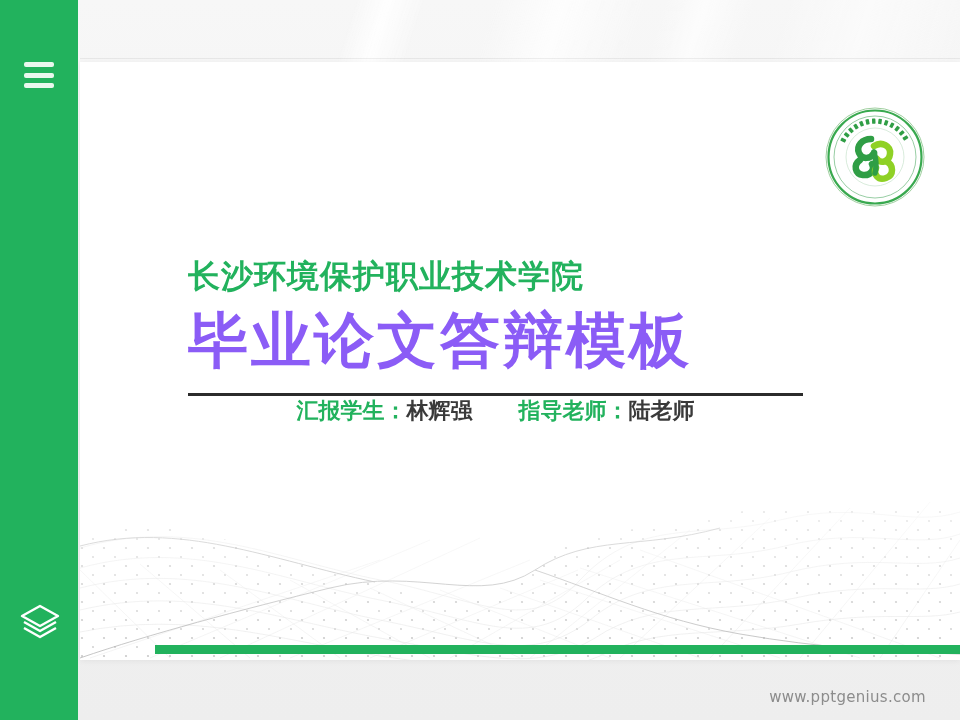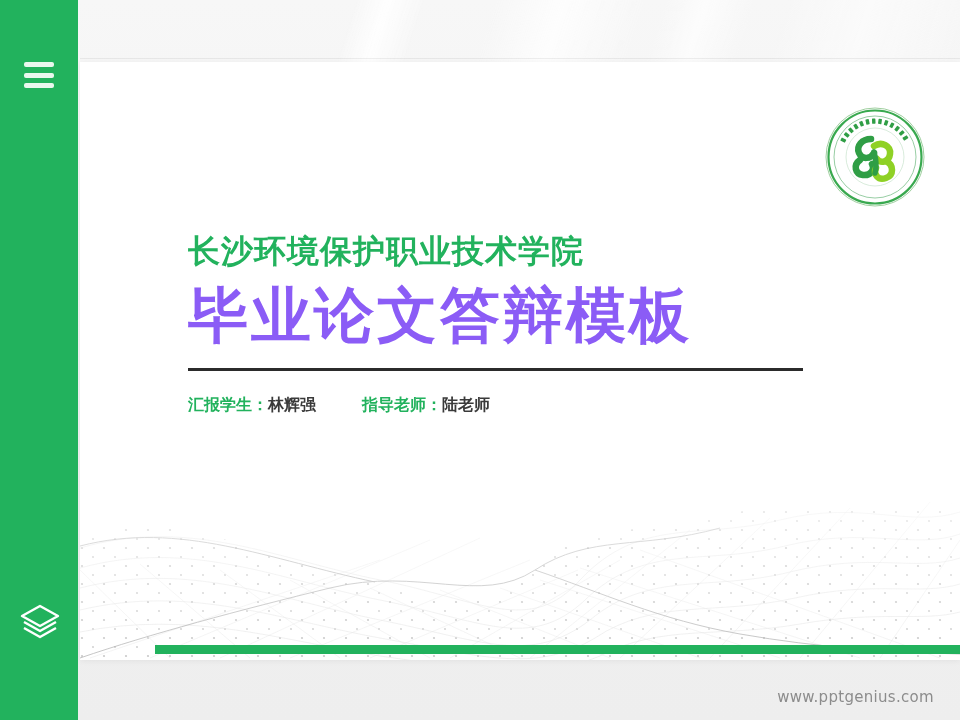--- a/index.html
+++ b/index.html
@@ -107,21 +107,21 @@
     position: absolute;
     right: 34px; top: 44px;
     width: 102px; height: 102px;
     z-index: 5;
   }
 
   
   .txt-block {
     position: absolute;
     left: 108px;
-    top: 172px;
+    top: 197px;
     z-index: 5;
   }
   .school {
     font-size: 32px;
     font-weight: 700;
     color: #22b25d;
     letter-spacing: 1px;
     line-height: 1.1;
     white-space: nowrap;
   }
@@ -134,34 +134,34 @@
     line-height: 1.08;
     white-space: nowrap;
   }
   .rule {
     margin-top: 20px;
     width: 615px;
     height: 3px;
     background: #2b2b2b;
   }
   .people {
-    margin-top: 24px;
-    font-size: 16px;
+    font-size: 22px;
     font-weight: 700;
     white-space: nowrap;
     color: #333333;
+    text-align: center;
   }
   .people .lbl { color: #22b25d; }
   .people .val { color: #3a3a3a; font-weight: 600; }
   .people .gap { display: inline-block; width: 46px; }
 
   
   .footer-url {
     position: absolute;
-    right: 26px;
+    right: 34px;
     bottom: 14px;
     font-size: 15px;
     color: #8c8c8c;
     letter-spacing: .3px;
     z-index: 6;
   }
 </style>
 </head>
 <body>
 

